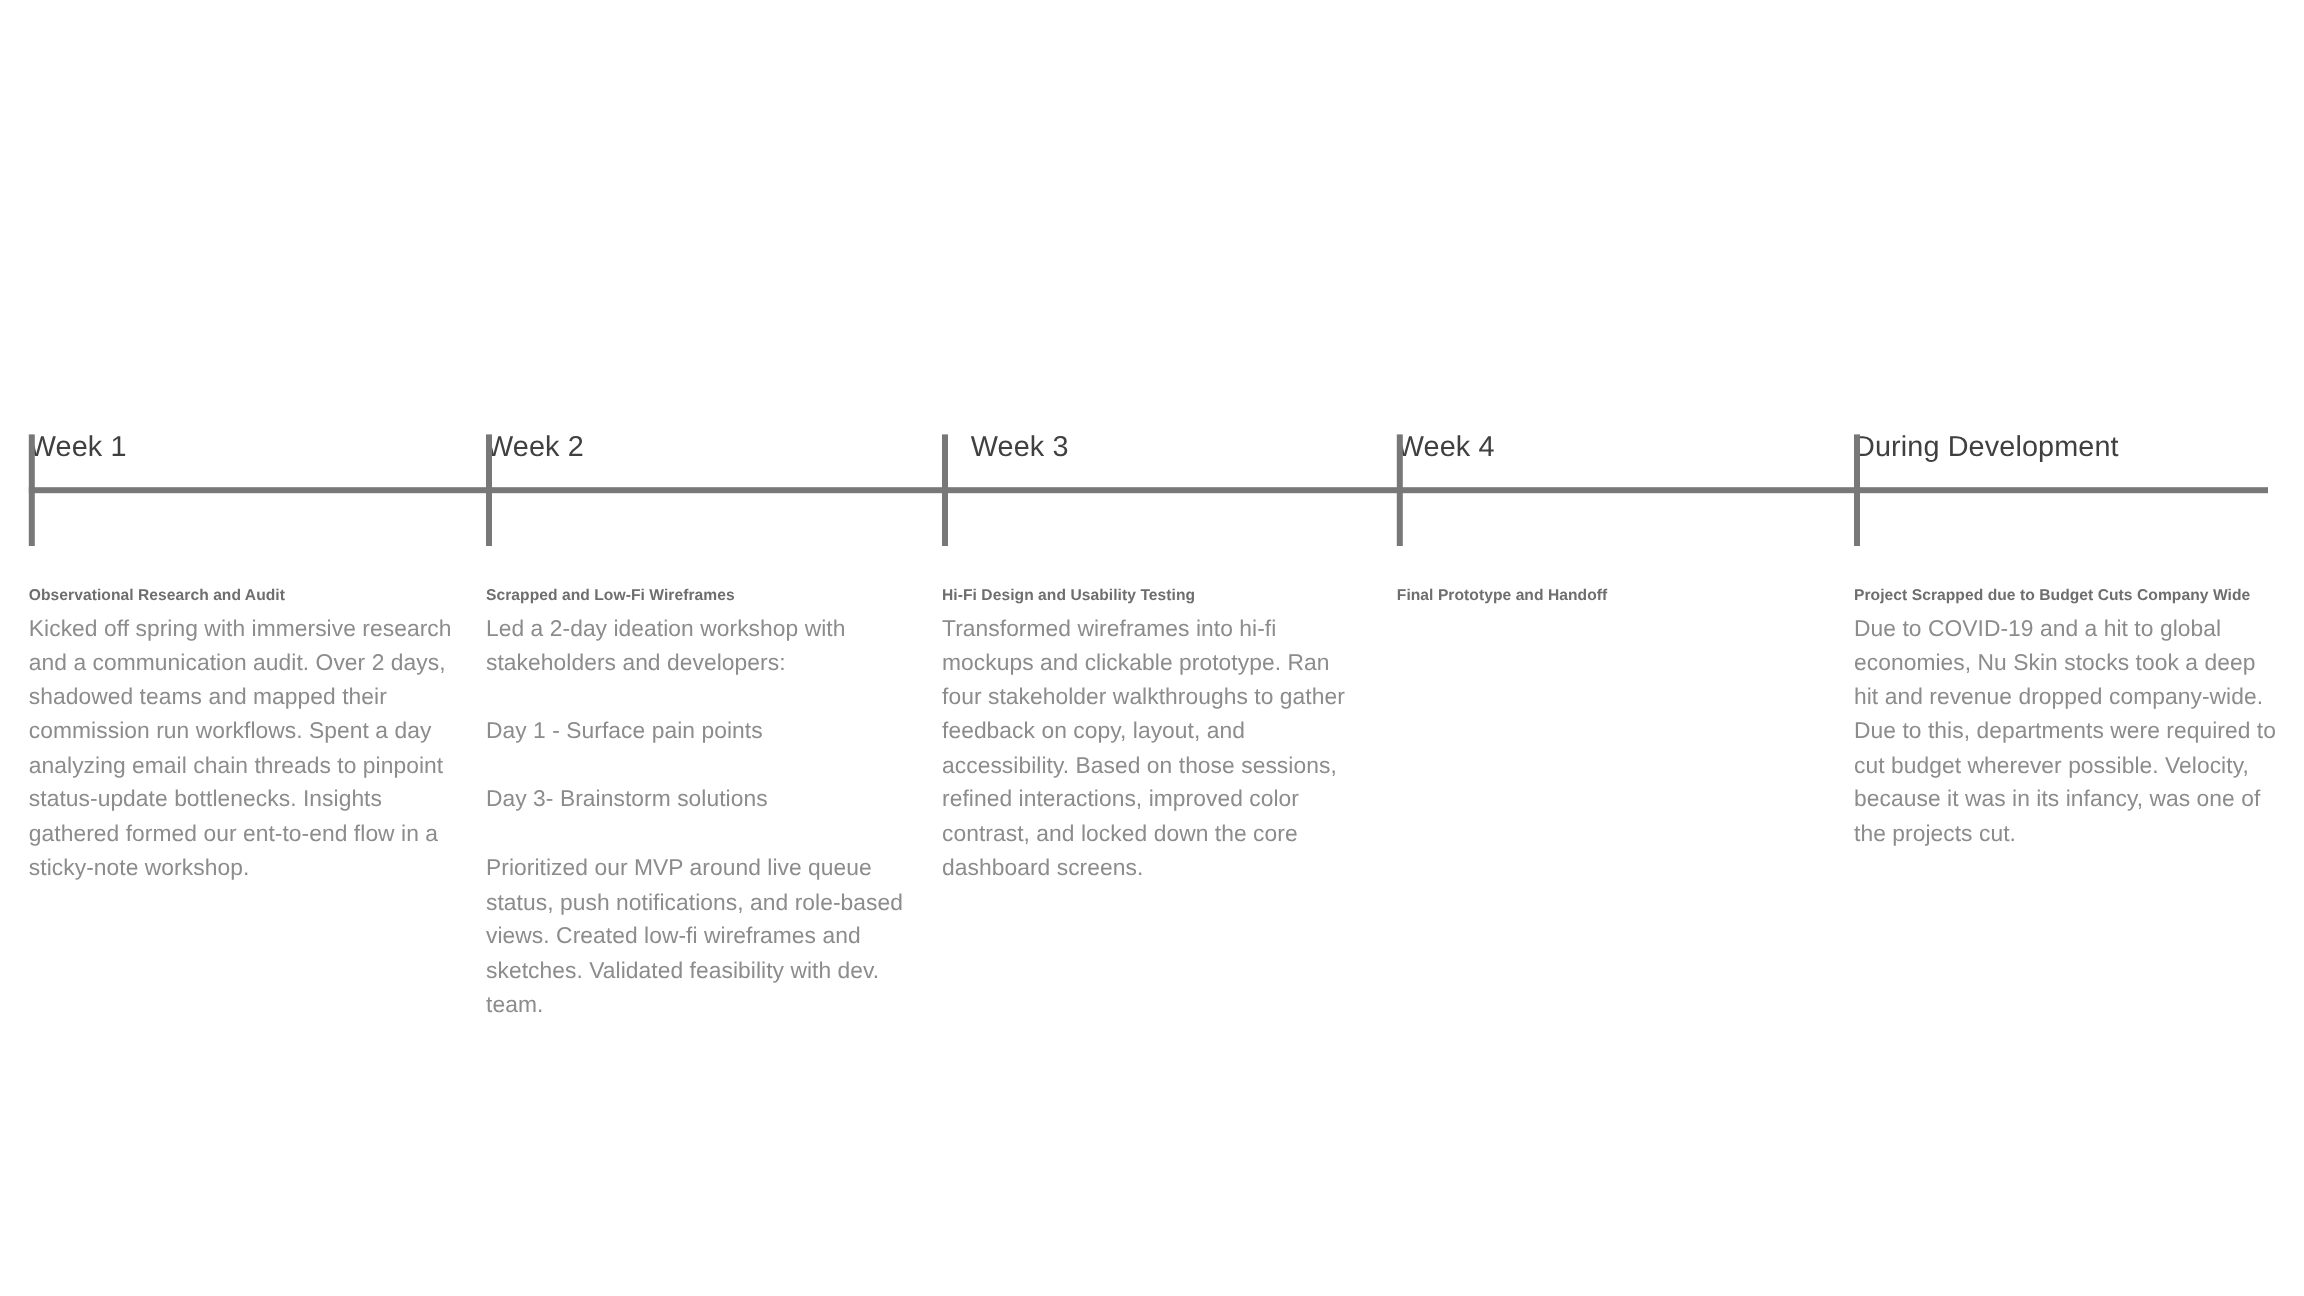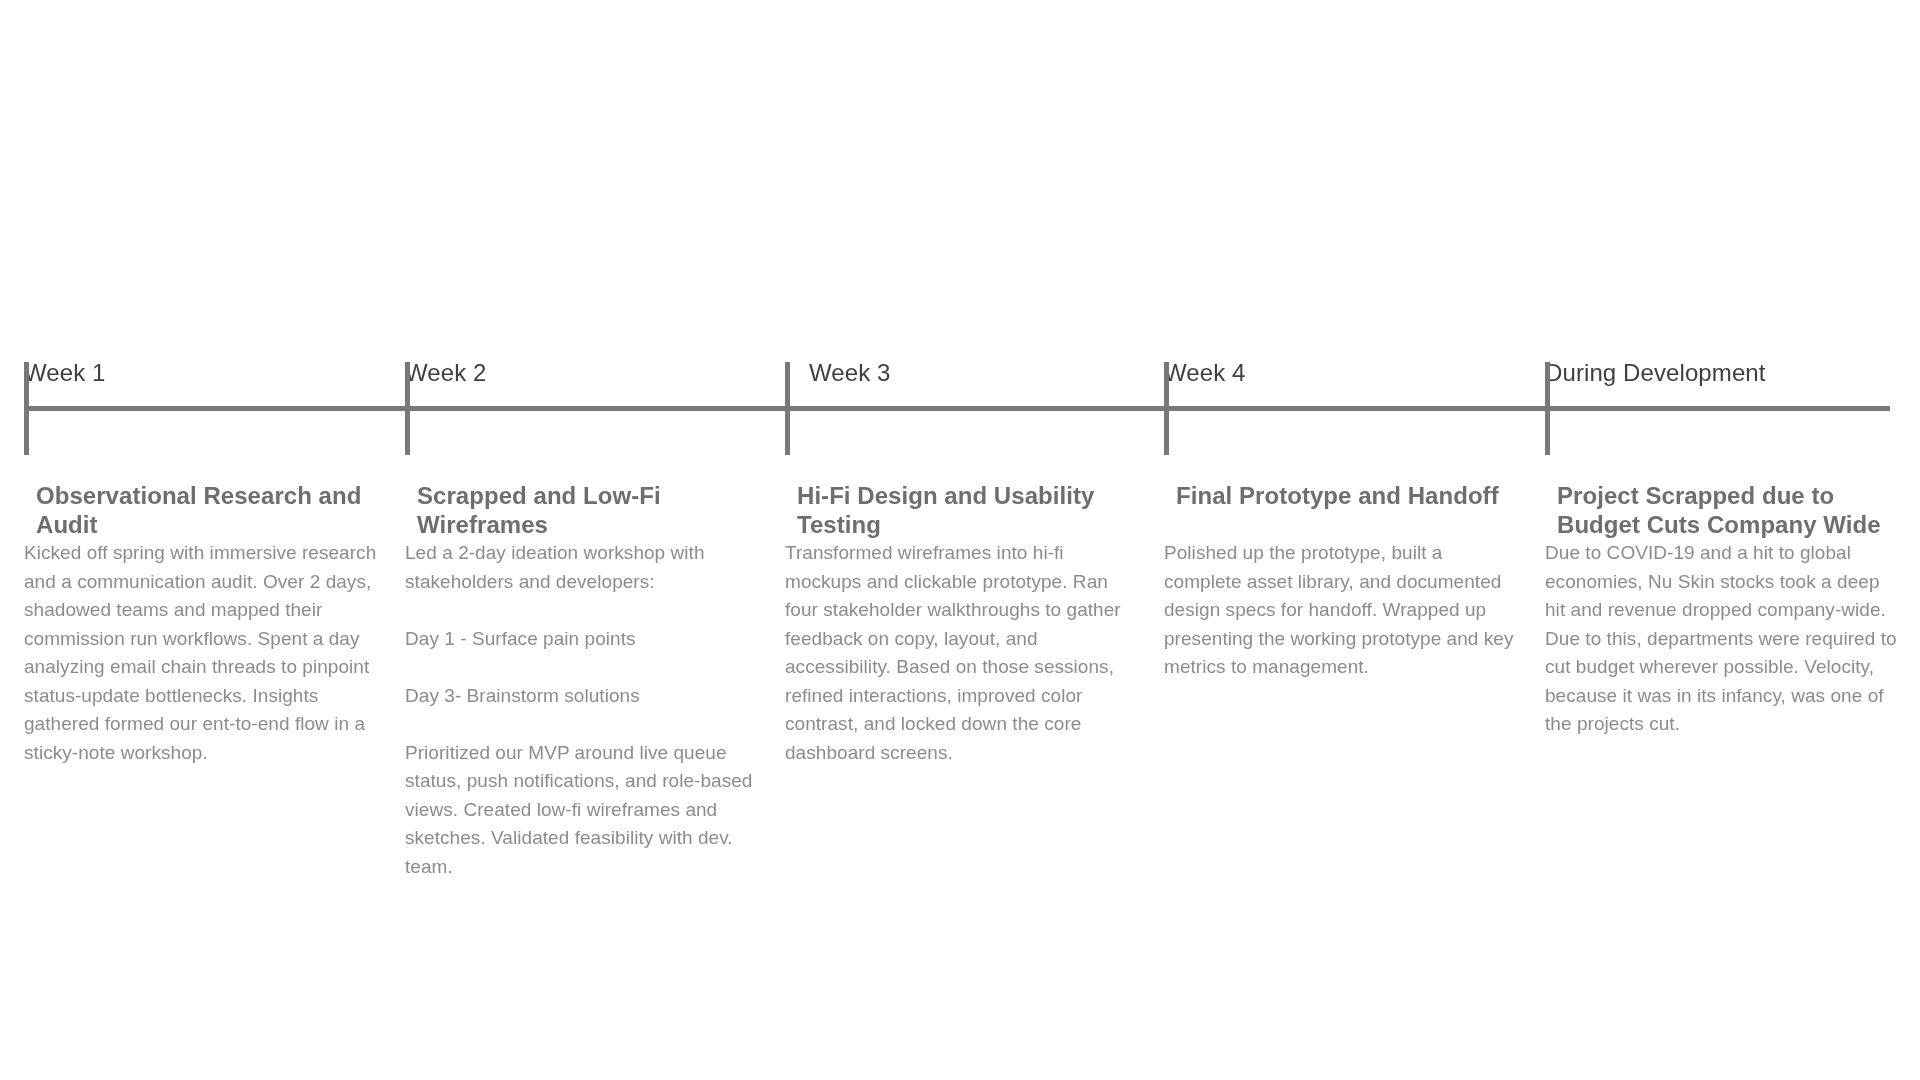--- a/index.html
+++ b/index.html
@@ -76,25 +76,25 @@
     left: 0;
     top: 482px;
     width: 1920px;
     height: 560px;
   }
   .col {
     position: absolute;
     top: 0;
   }
   .col-title {
-    font-size: 24px;
+    font-size: 13px;
     line-height: 28.5px;
     font-weight: bold;
     color: #6e6e6e;
-    margin: 0 0 0 12px;
+    margin: 0 0 0 0;
     letter-spacing: 0.05px;
   }
   .col-body {
     font-size: 19px;
     line-height: 28.5px;
     color: #8c8c8c;
     margin: 0;
     white-space: pre-wrap;
     letter-spacing: 0.05px;
   }
@@ -144,22 +144,20 @@
 Prioritized our MVP around live queue status, push notifications, and role-based views. Created low-fi wireframes and sketches. Validated feasibility with dev. team.</div>
     </div>
 
     <div class="col" style="left:785px; width:358px;">
       <div class="col-title">Hi-Fi Design and Usability Testing</div>
       <div class="col-body">Transformed wireframes into hi-fi mockups and clickable prototype. Ran four stakeholder walkthroughs to gather feedback on copy, layout, and accessibility. Based on those sessions, refined interactions, improved color contrast, and locked down the core dashboard screens.</div>
     </div>
 
     <div class="col" style="left:1164px; width:358px;">
       <div class="col-title">Final Prototype and Handoff</div>
-      <div class="col-body">
-Polished up the prototype, built a complete asset library, and documented design specs for handoff. Wrapped up presenting the working prototype and key metrics to management.</div>
     </div>
 
     <div class="col" style="left:1545px; width:358px;">
       <div class="col-title">Project Scrapped due to Budget Cuts Company Wide</div>
       <div class="col-body">Due to COVID-19 and a hit to global economies, Nu Skin stocks took a deep hit and revenue dropped company-wide. Due to this, departments were required to cut budget wherever possible. Velocity, because it was in its infancy, was one of the projects cut.</div>
     </div>
 
   </div>
 
 </div>

